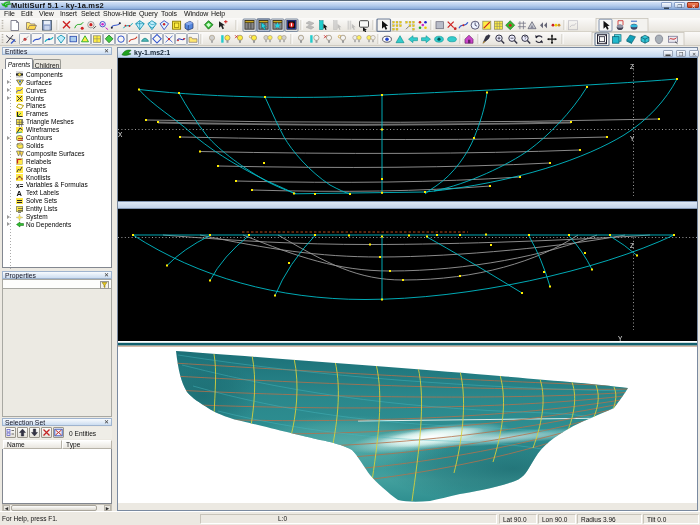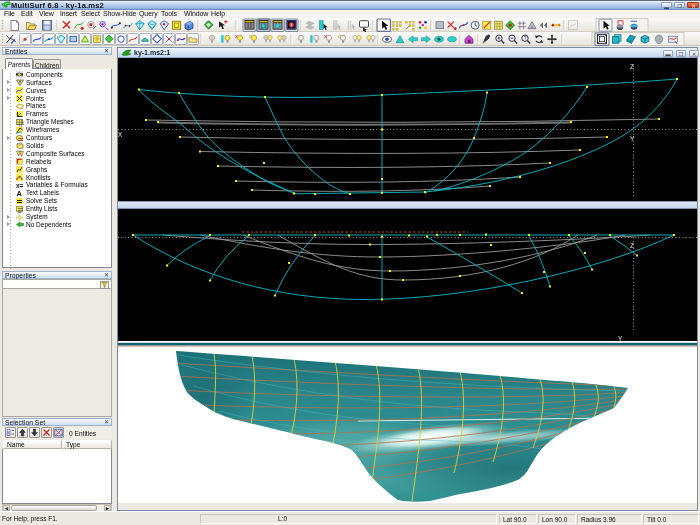--- a/index.html
+++ b/index.html
@@ -63,21 +63,21 @@
 #cbottom { left:0; top:455px; width:579px; height:7px; background:#ece9e2;}
 </style>
 </head>
 <body>
 
 <div class="abs" id="titlebar"></div>
 <svg class="abs" style="left:1px;top:1px" width="10" height="7" viewBox="0 0 10 7">
  <path d="M9,0.5 C5,0.5 3,1.5 2.5,3 L0.5,2.5 L2,5 L4.5,4.5 L3.5,3.8 C4.5,2 6.5,1.5 9,1.5 Z" fill="#22dd22" stroke="#0a7a0a" stroke-width="0.4"></path>
  <path d="M9.5,2.5 C6.5,2.5 5,3.2 4.5,4.2 L3,3.8 L4.2,6.2 L6.5,5.8 L5.8,5 C6.5,4 7.5,3.5 9.5,3.5 Z" fill="#22cc22" stroke="#0a7a0a" stroke-width="0.4"></path>
 </svg>
-<div class="abs" id="titletext">MultiSurf 6.8 - ky-1a.ms2</div>
+<div class="abs" id="titletext">MultiSurf 5.1 - ky-1a.ms2</div>
 <div class="abs tbtn" id="btnmin">
     <span class="glyph" style="left:2px;top:2px">▬</span>
   </div>
 <div class="abs tbtn" id="btnmax">
     <span class="glyph" style="left:2.5px;top:0.5px">❐</span>
   </div>
 <div class="abs tbtn" id="btncls">
     <span class="glyph" style="left:3.5px;top:0.5px;color:#fff">✕</span>
   </div>
 

